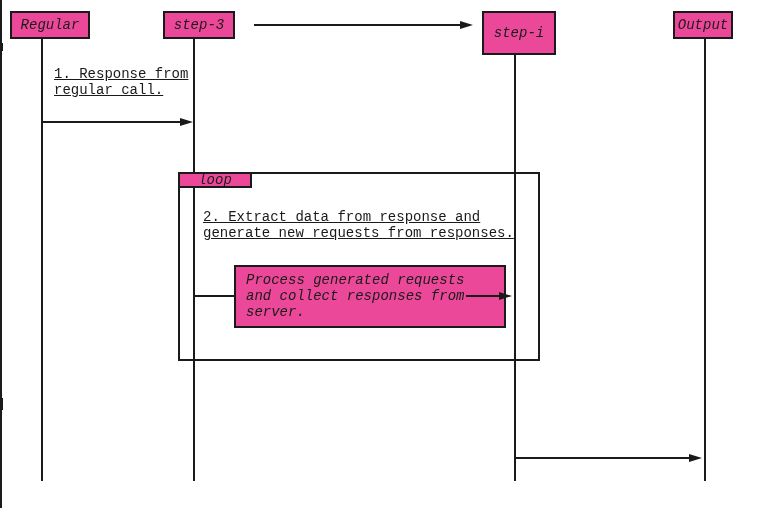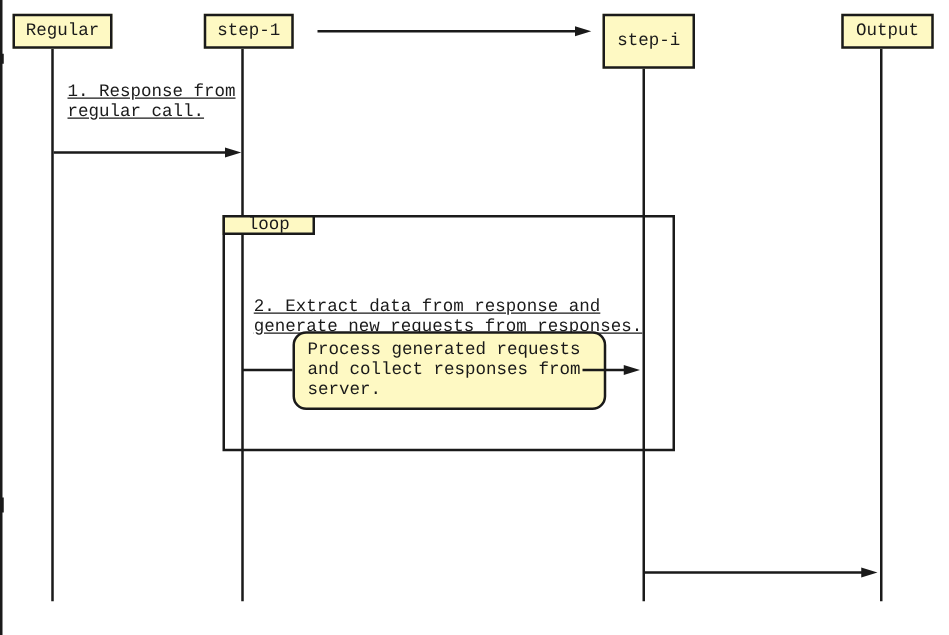--- a/index.html
+++ b/index.html
@@ -23,24 +23,25 @@
     position: absolute;
     width: 2px;
     top: 39px;
     height: 442px;
     background: var(--line, #1a1a1a);
   }
   .pbox {
     position: absolute;
     box-sizing: border-box;
     border: 2px solid var(--line, #1a1a1a);
-    background: #fef9c3;
+    background: #ec4899;
     display: flex;
     align-items: center;
     justify-content: center;
+    font-style: italic;
   }
   .frame {
     position: absolute;
     box-sizing: border-box;
     border: 2px solid var(--line, #1a1a1a);
     background: transparent;
   }
   .hline {
     position: absolute;
     height: 2px;
@@ -88,47 +89,47 @@
   <div class="frame" style="left:178px; top:172px; width:362px; height:189px;"></div>
 
   <div class="pbox" style="left:178px; top:172px; width:74px; height:16px;">
     <span>loop</span>
   </div>
 
   <div class="pbox" style="left:10px; top:11px; width:80px; height:28px;">
     <span>Regular</span>
   </div>
   <div class="pbox" style="left:163px; top:11px; width:72px; height:28px;">
-    <span>step-1</span>
+    <span>step-3</span>
   </div>
   <div class="pbox" style="left:482px; top:11px; width:74px; height:44px;">
     <span>step-i</span>
   </div>
-  <div class="pbox" style="left:673px; top:11px; width:74px; height:28px;">
+  <div class="pbox" style="left:673px; top:11px; width:60px; height:28px;">
     <span>Output</span>
   </div>
 
   <div>
     <div class="hline" style="left:254px; top:24px; width:207px;"></div>
     <div class="arrowhead" style="left:460px; top:21px;"></div>
   </div>
 
   <div class="note" style="left:54px; top:66px;">1. Response from
 regular call.</div>
   <div>
     <div class="hline" style="left:43px; top:121px; width:138px;"></div>
     <div class="arrowhead" style="left:180px; top:118px;"></div>
   </div>
 
-  <div class="note" style="left:203px; top:209px;margin-top:29px;">2. Extract data from response and
+  <div class="note" style="left:203px; top:209px;">2. Extract data from response and
 generate new requests from responses.</div>
 
   <div class="hline" style="left:194px; top:295px; width:40px;"></div>
 
-  <div class="pbox" style="left:234px; top:265px; width:251px; height:63px; align-items:flex-start; justify-content:flex-start;border-radius:11px;">
+  <div class="pbox" style="left:234px; top:265px; width:272px; height:63px; align-items:flex-start; justify-content:flex-start;">
     <div class="process-inner">Process generated requests
 and collect responses from
 server.</div>
   </div>
 
   <div>
     <div class="hline" style="left:466px; top:295px; width:34px;"></div>
     <div class="arrowhead" style="left:499px; top:292px;"></div>
   </div>
 

